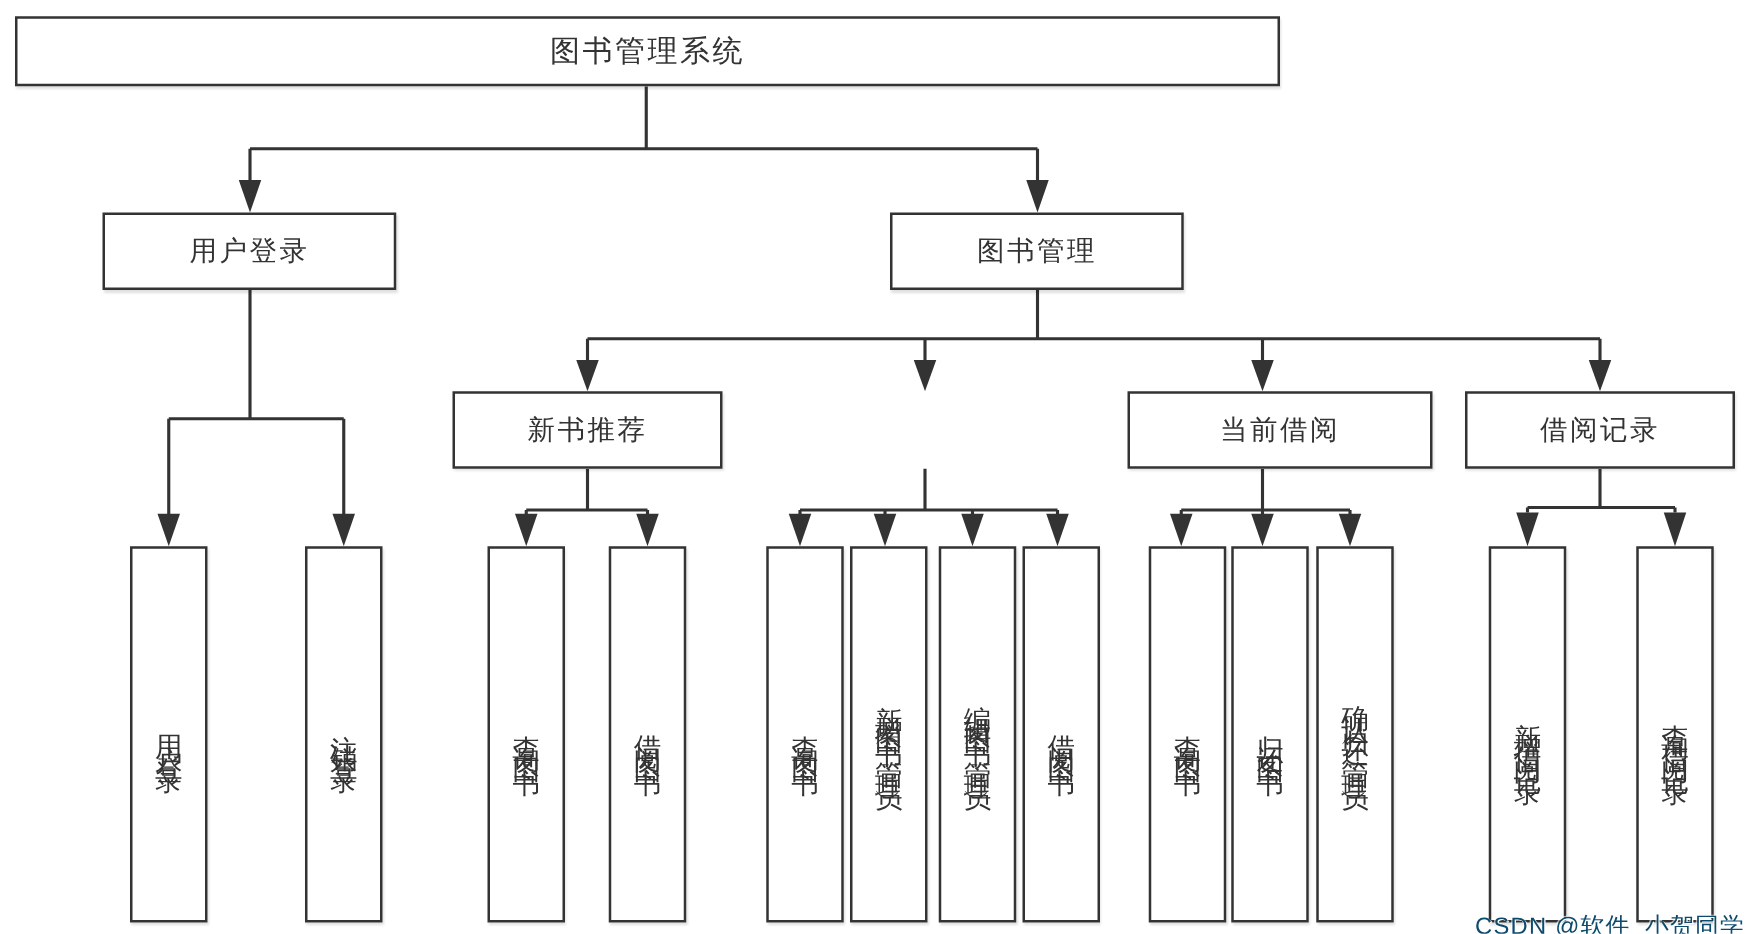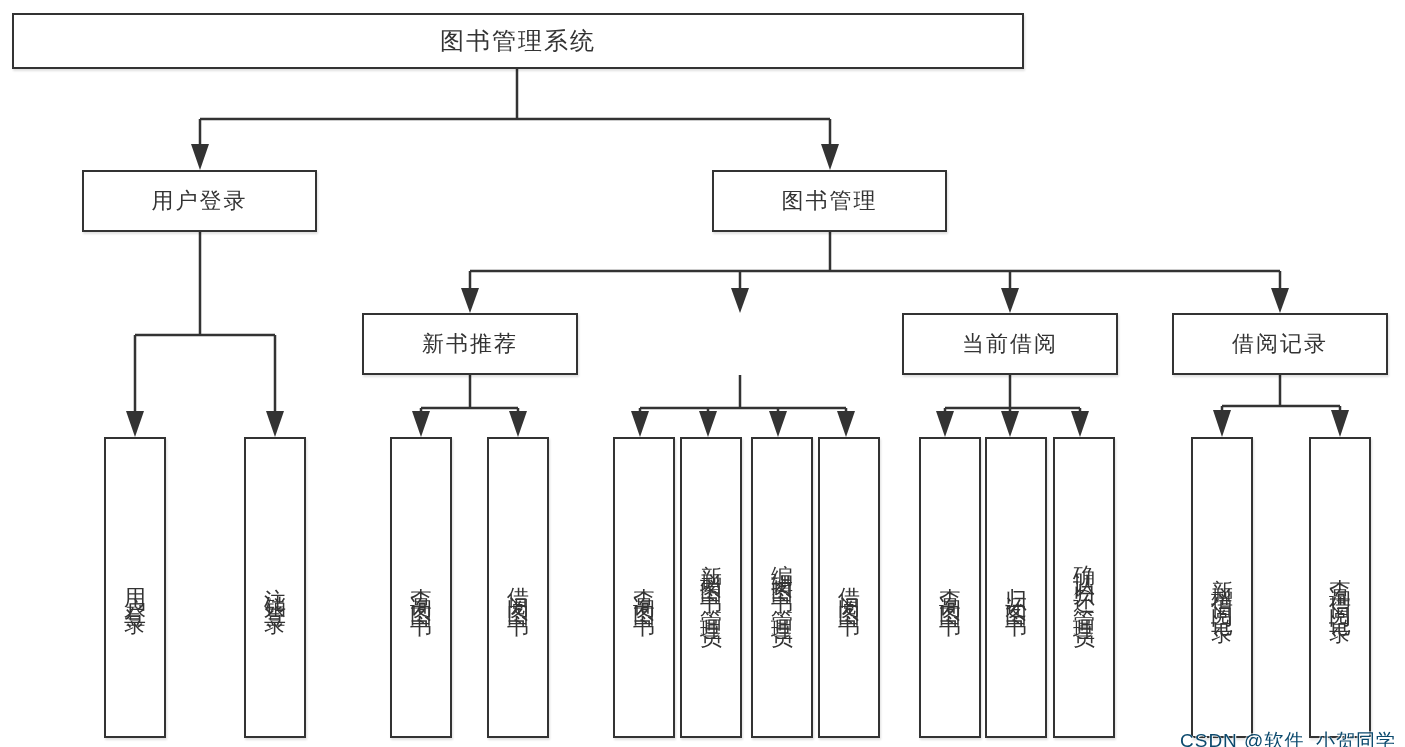--- a/index.html
+++ b/index.html
@@ -70,21 +70,21 @@
       <path d="M1331 410 L1349 410 L1340 437 Z"></path>
     </g>
   </svg>
 
   <div class="node" style="left:12px; top:13px; width:1012px; height:56px; font-size:24px;">图书管理系统</div>
 
   <div class="node" style="left:82px; top:170px; width:235px; height:62px;">用户登录</div>
   <div class="node" style="left:362px; top:313px; width:216px; height:62px;">新书推荐</div>
 
   <div class="node" style="left:712px; top:170px; width:235px; height:62px;">图书管理</div>
-  <div class="node" style="left:902px; top:313px; width:216px; height:62px;">当前借阅</div>
+  <div class="node" style="left:902px; top:313px; width:244px; height:62px;">当前借阅</div>
   <div class="node" style="left:1172px; top:313px; width:216px; height:62px;">借阅记录</div>
 
   <div class="node leaf" style="left:104px; top:437px; width:62px; height:301px;">用户登录</div>
   <div class="node leaf" style="left:244px; top:437px; width:62px; height:301px;">注销登录</div>
 
   <div class="node leaf" style="left:390px; top:437px; width:62px; height:301px;">查询图书</div>
   <div class="node leaf" style="left:487px; top:437px; width:62px; height:301px;">借阅图书</div>
 
   <div class="node leaf" style="left:613px; top:437px; width:62px; height:301px;">查询图书</div>
   <div class="node leaf" style="left:680px; top:437px; width:62px; height:301px;">新增图书（管理员）</div>

